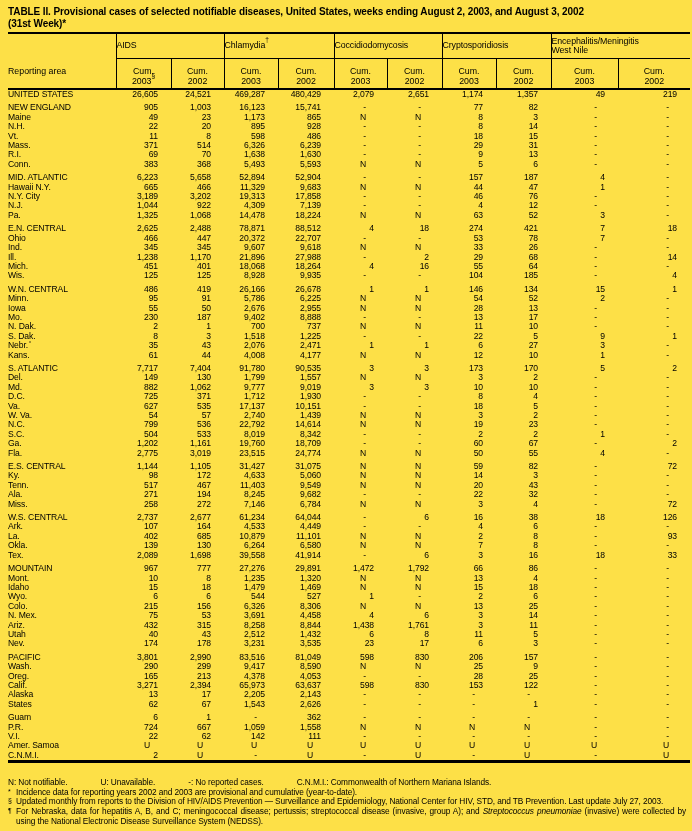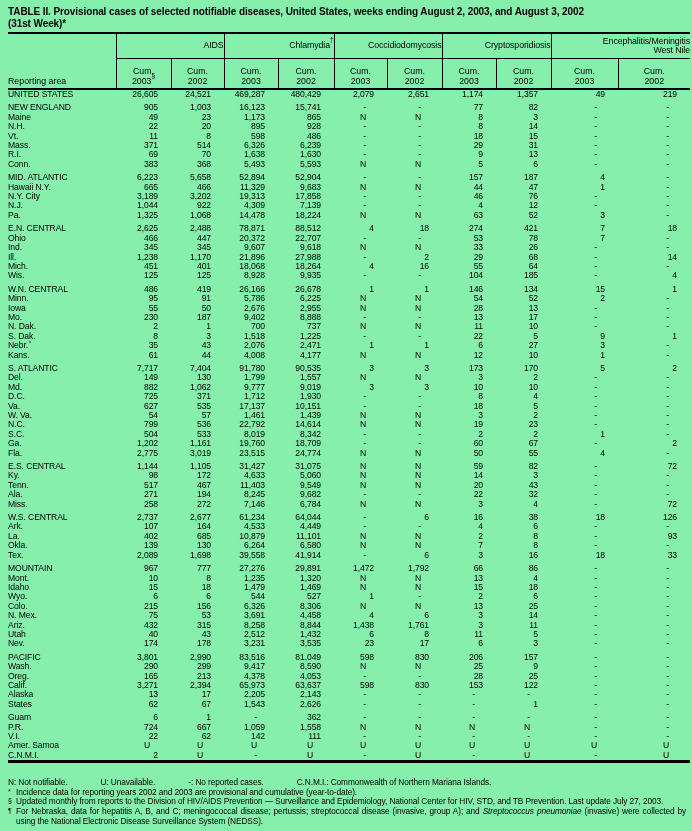--- a/index.html
+++ b/index.html
@@ -1,32 +1,32 @@
 <!DOCTYPE html>
 <html><head>
 <meta charset="utf-8">
 <style>
   html,body{margin:0;padding:0;background:#fff;}
   .page{
     width:692px;height:831px;box-sizing:border-box;
-    padding:6px 0 0 8px;overflow:hidden;background:#86efac;color:#000;
+    padding:6px 0 0 8px;overflow:hidden;background:#fde047;color:#000;
     font-family:"Liberation Sans","DejaVu Sans",sans-serif;
     -webkit-font-smoothing:antialiased;
   }
   .title{font-weight:bold;font-size:10px;line-height:11.5px;width:678px;letter-spacing:-0.1px;}
   table{border-collapse:collapse;table-layout:fixed;width:682px;margin-top:3px;
         border-top:2px solid #000;border-bottom:3px solid #000;}
   th,td{padding:0;font-weight:normal;overflow:hidden;white-space:nowrap;}
   .grp-row th{height:24px;}
-  .grp{font-size:8.8px;line-height:9.5px;text-align:right;vertical-align:middle;
-       border-bottom:1px solid #000;letter-spacing:-0.1px;padding-left:24px;}
+  .grp{font-size:8.8px;line-height:9.5px;text-align:left;vertical-align:middle;
+       border-bottom:1px solid #000;letter-spacing:-0.1px;}
   .wn{white-space:pre-line;}
   .gb{border-left:1.5px solid #000;}
   .ib{border-left:1px solid #000;}
-  .area-h{text-align:left;vertical-align:bottom;font-size:8.8px;padding-bottom:2px;
+  .area-h{text-align:left;vertical-align:bottom;font-size:8.8px;padding-bottom:12px;
           border-bottom:2px solid #000;}
   .cum-row th{height:27px;font-size:8.8px;line-height:9.5px;text-align:center;
               vertical-align:bottom;padding-bottom:2px;border-bottom:2px solid #000;}
   tbody td{font-size:8.6px;line-height:9.4px;height:9.4px;letter-spacing:-0.1px;}
   td.num{text-align:right;padding-right:13px;}
   td.sym{text-align:right;padding-right:21px;}
   td.area{text-align:left;}
   tr.gap td{height:4px;line-height:4px;font-size:2px;}
   sup{font-size:6.5px;position:relative;top:-2px;line-height:0;}
   .foot{width:678px;margin-top:15px;font-size:8.3px;line-height:9.6px;letter-spacing:-0.1px;}
@@ -511,21 +511,21 @@
           <td class="sym">-</td>
           <td class="num">18</td>
           <td class="num">5</td>
           <td class="sym">-</td>
           <td class="sym">-</td>
         </tr>
         <tr>
           <td class="area"><span>W. Va.</span></td>
           <td class="num">54</td>
           <td class="num">57</td>
-          <td class="num">1,461</td>
+          <td class="num">2,740</td>
           <td class="num">1,439</td>
           <td class="sym">N</td>
           <td class="sym">N</td>
           <td class="num">3</td>
           <td class="num">2</td>
           <td class="sym">-</td>
           <td class="sym">-</td>
         </tr>
         <tr>
           <td class="area"><span>N.C.</span></td>

